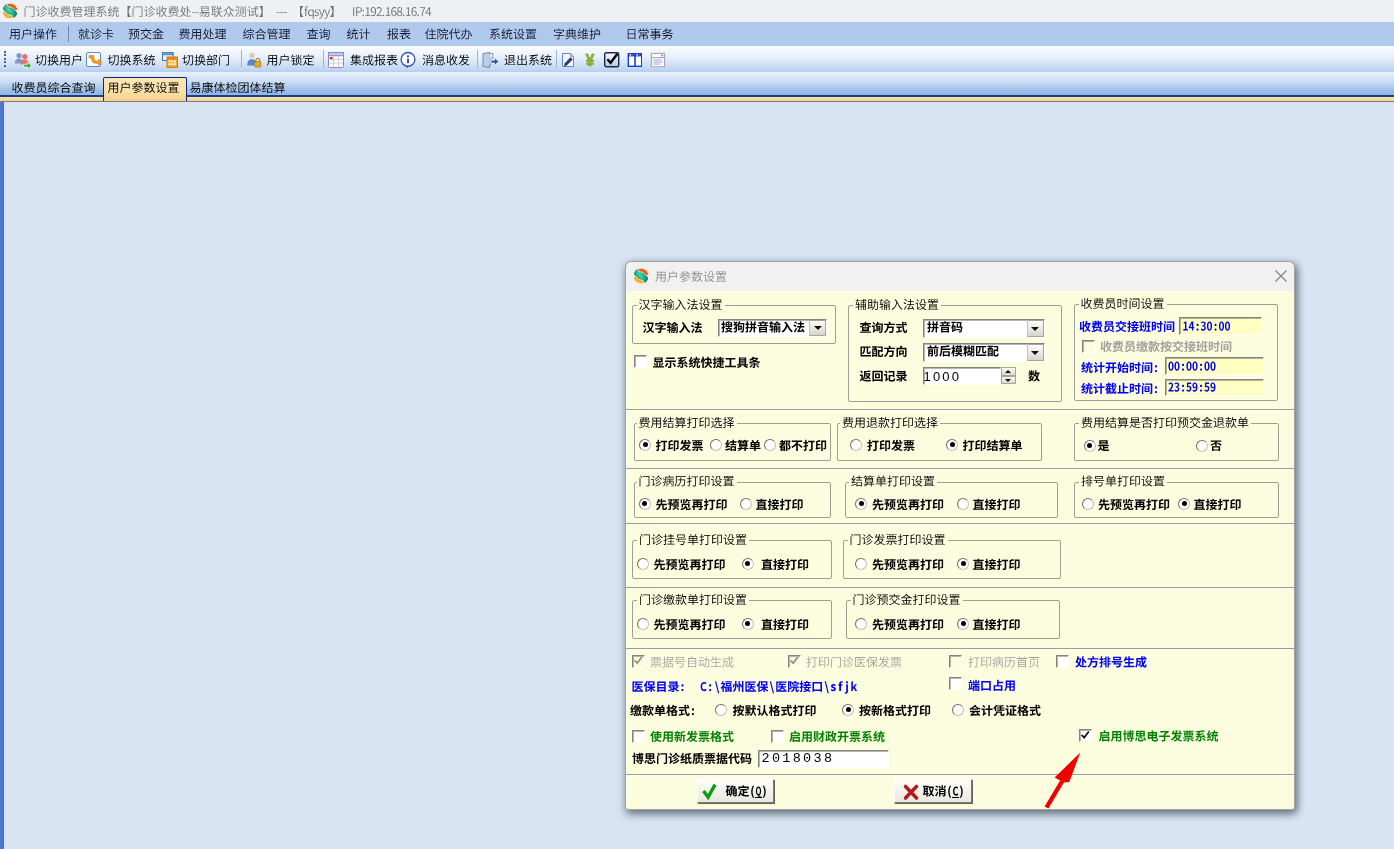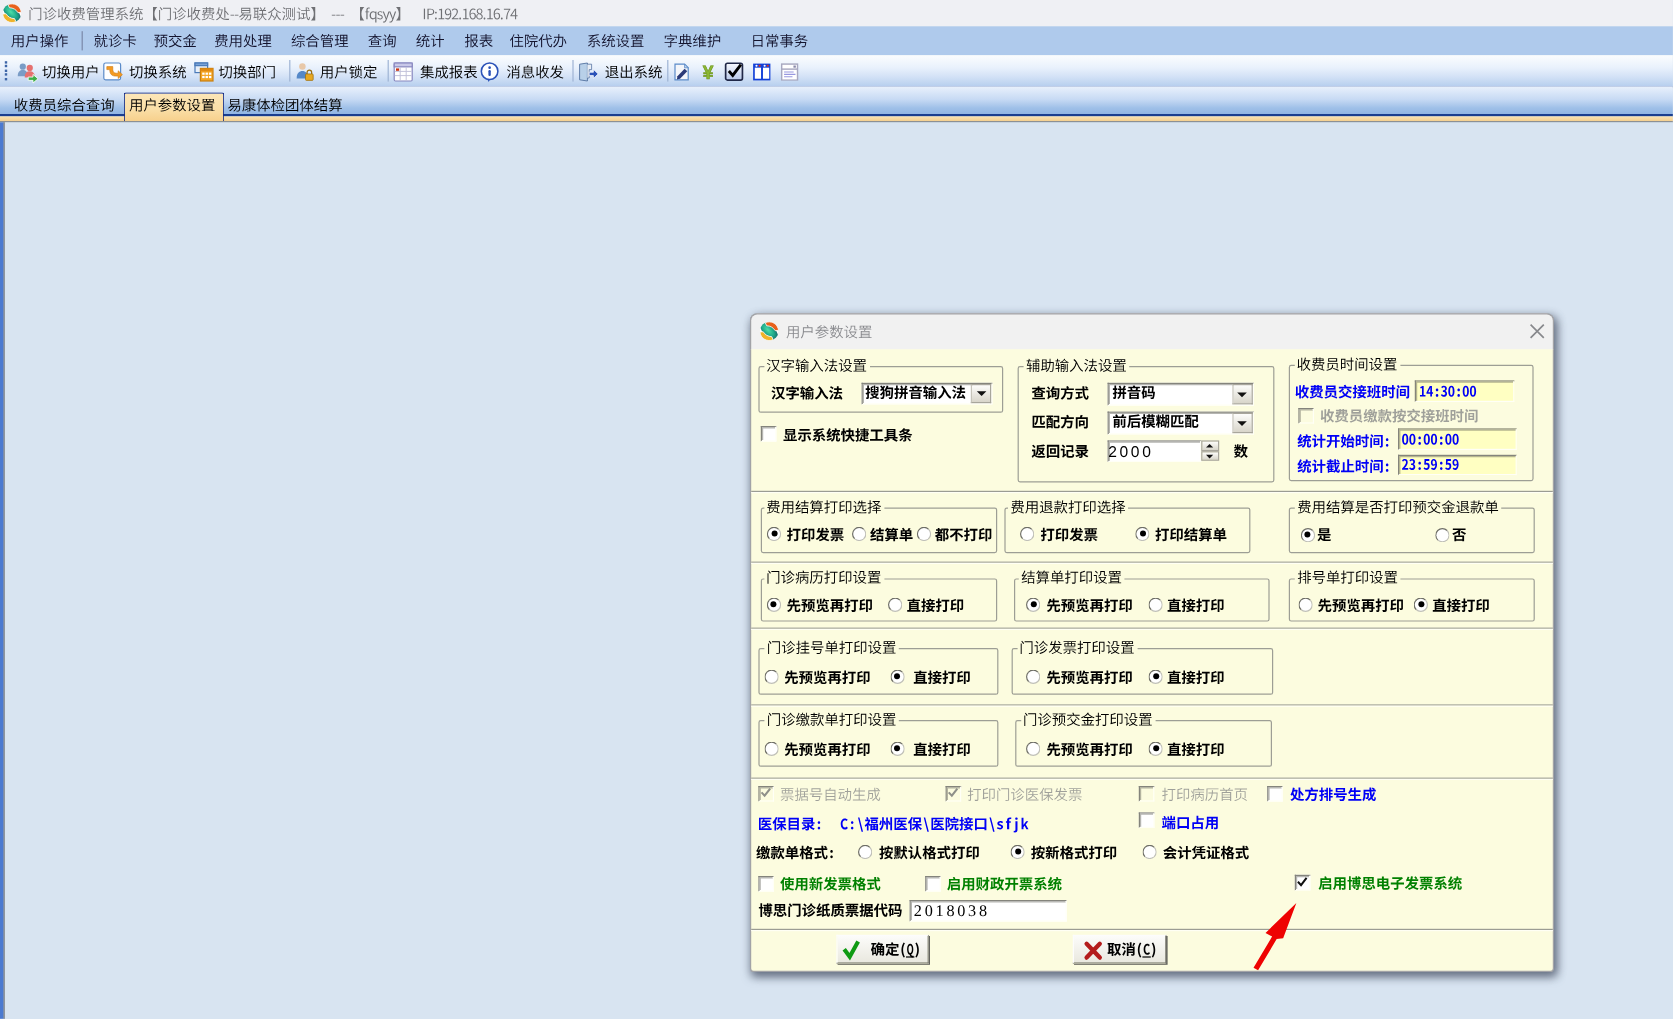--- a/index.html
+++ b/index.html
@@ -122,22 +122,22 @@
 <div style="left:957px;top:617.5px;width:12px;height:12px;background:#fff;border-radius:50%;border:1px solid #C0C0B8;border-top-color:#6E6E66;border-left-color:#6E6E66;box-sizing:border-box;"></div>
 <div style="left:960.5px;top:621px;width:5px;height:5px;background:#000;border-radius:50%;"></div>
 <div style="left:715px;top:703.5px;width:12px;height:12px;background:#fff;border-radius:50%;border:1px solid #C0C0B8;border-top-color:#6E6E66;border-left-color:#6E6E66;box-sizing:border-box;"></div>
 <div style="left:842px;top:703.5px;width:12px;height:12px;background:#fff;border-radius:50%;border:1px solid #C0C0B8;border-top-color:#6E6E66;border-left-color:#6E6E66;box-sizing:border-box;"></div>
 <div style="left:845.5px;top:707px;width:5px;height:5px;background:#000;border-radius:50%;"></div>
 <div style="left:952px;top:703.5px;width:12px;height:12px;background:#fff;border-radius:50%;border:1px solid #C0C0B8;border-top-color:#6E6E66;border-left-color:#6E6E66;box-sizing:border-box;"></div>
 <div style="left:697px;top:779px;width:77px;height:24px;background:linear-gradient(#FCFCFA,#E9E8DF);border:1px solid #7B7B74;border-top-color:#FCFCFC;border-left-color:#FCFCFC;box-shadow:1px 1px 0 #62625C;box-sizing:border-box;"></div>
 <div style="left:893.5px;top:779px;width:78px;height:24px;background:linear-gradient(#FCFCFA,#E9E8DF);border:1px solid #7B7B74;border-top-color:#FCFCFC;border-left-color:#FCFCFC;box-shadow:1px 1px 0 #62625C;box-sizing:border-box;"></div>
 <div style="left:755px;top:797px;width:6.5px;height:1px;background:#000;"></div>
 <div style="left:952px;top:797px;width:6.5px;height:1px;background:#000;"></div>
-<div style="left:923.5px;top:368.5px;width:70px;height:15px;font-size:13px;color:#000;font-family:'Liberation Sans',sans-serif;letter-spacing:2.2px;">2000</div>
-<div style="left:761.5px;top:751px;width:120px;height:16px;font-size:13.5px;color:#000;font-family:Liberation Serif, serif;letter-spacing:2.3px;">2018038</div>
+<div style="left:923.5px;top:368.5px;width:70px;height:15px;font-size:13px;color:#000;font-family:'Liberation Sans',sans-serif;letter-spacing:2.2px;">1000</div>
+<div style="left:761.5px;top:751px;width:120px;height:16px;font-size:13.5px;color:#000;font-family:Liberation Mono, monospace;letter-spacing:2.3px;">2018038</div>
 <svg width="1394" height="849" style="position:absolute;left:0;top:0;z-index:50">
     <defs>
       <radialGradient id="lg" cx="0.42" cy="0.5" r="0.62">
         <stop offset="0" stop-color="#4FDFA8"></stop>
         <stop offset="0.55" stop-color="#1FA98A"></stop>
         <stop offset="1" stop-color="#135B66"></stop>
       </radialGradient>
       <g id="logo">
 <clipPath id="lc">
           <circle cx="8" cy="8" r="7.8"></circle>

